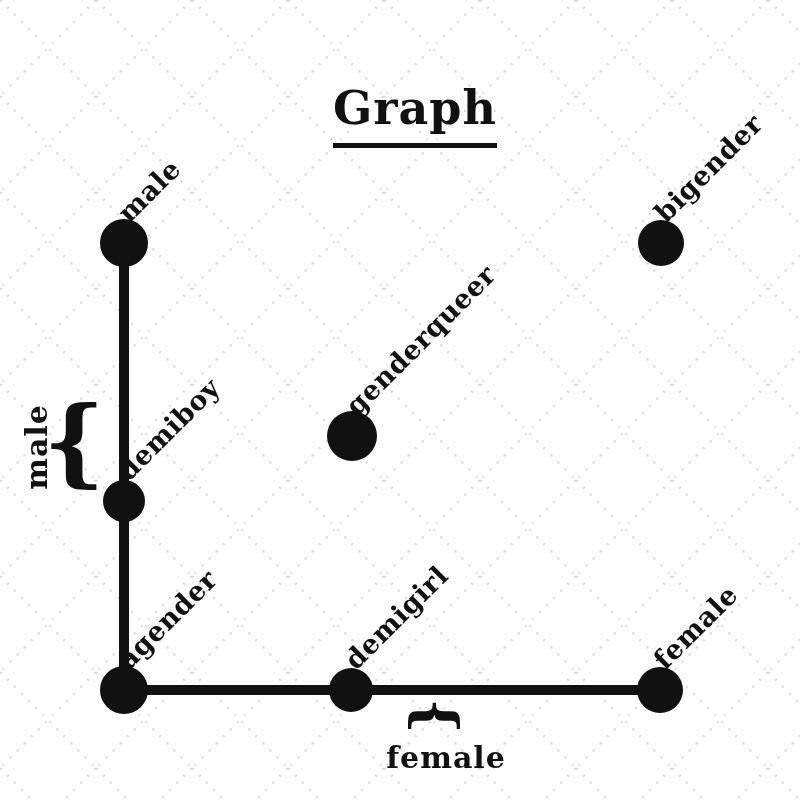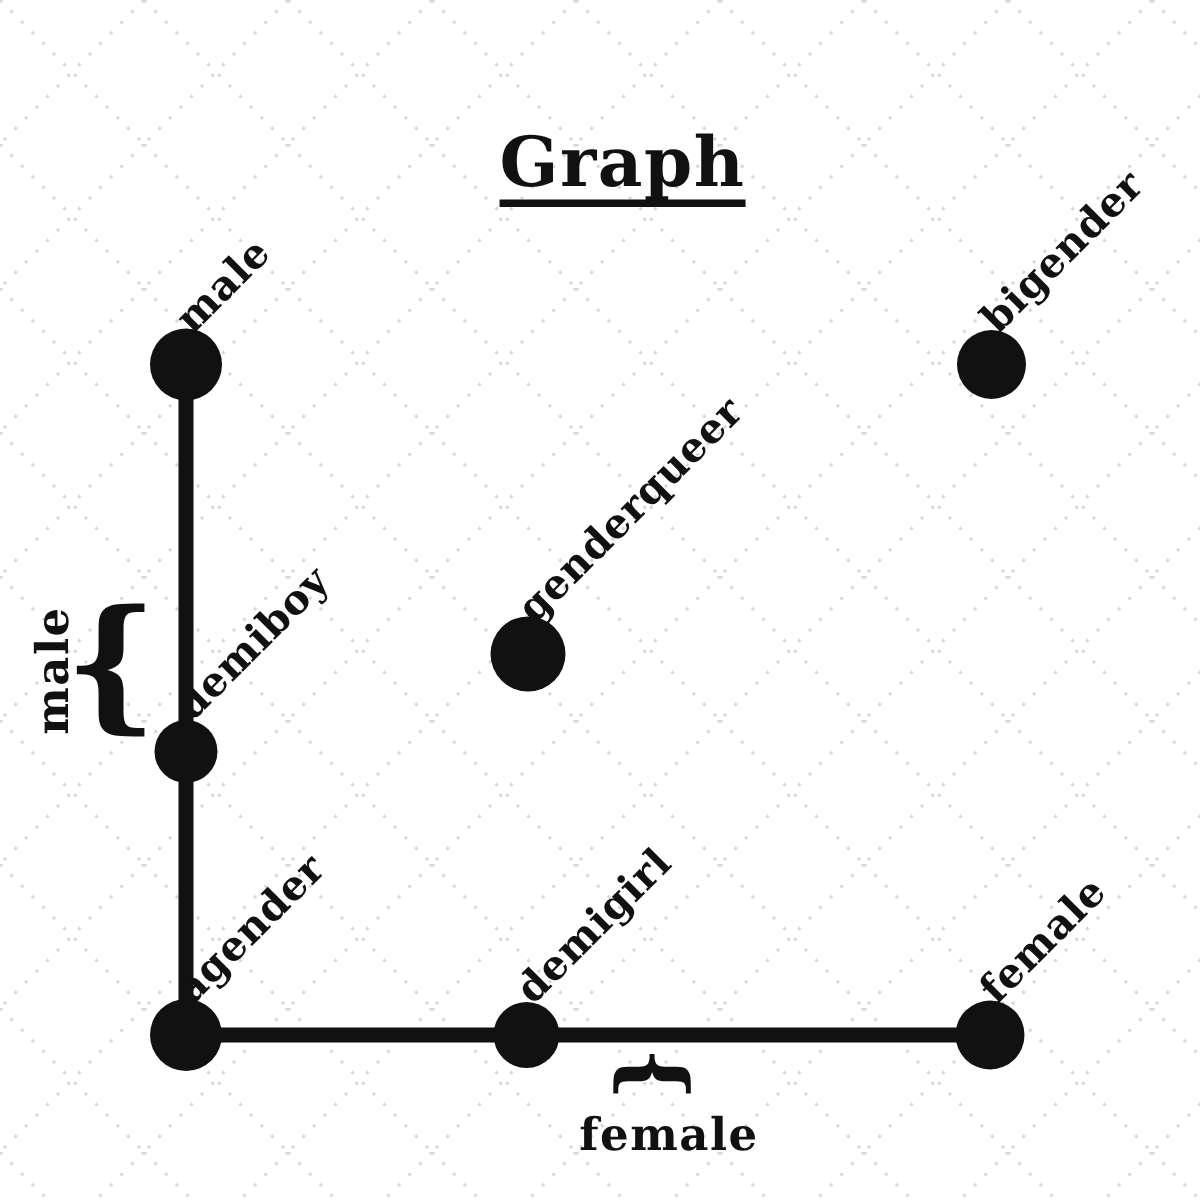--- a/index.html
+++ b/index.html
@@ -6,21 +6,21 @@
   body{background:#f3f3f3;font-family:"DejaVu Serif","Liberation Serif",serif;}
   #canvas{
     position:relative;width:800px;height:800px;margin:0 auto;
     background:#ffffff;overflow:hidden;
   }
   .bg{position:absolute;left:0;top:0;z-index:0;}
   #page-title{
     position:absolute;left:415px;top:84px;transform:translateX(-50%);
     margin:0;z-index:5;
     font-size:46px;font-weight:700;color:#111;
-    border-bottom:5px solid #111;padding-bottom:1px;line-height:1.05;
+    border-bottom:5px solid #111;padding-bottom:11px;line-height:1.05;
     letter-spacing:1px;
   }
   .edge{position:absolute;background:#111;z-index:1;}
   .node{
     position:absolute;background:#111;border-radius:50%;
     transform:translate(-50%,-50%);z-index:2;
   }
   .node-label{
     position:absolute;z-index:3;white-space:nowrap;
     font-weight:700;font-size:27px;line-height:32px;height:32px;color:#111;

